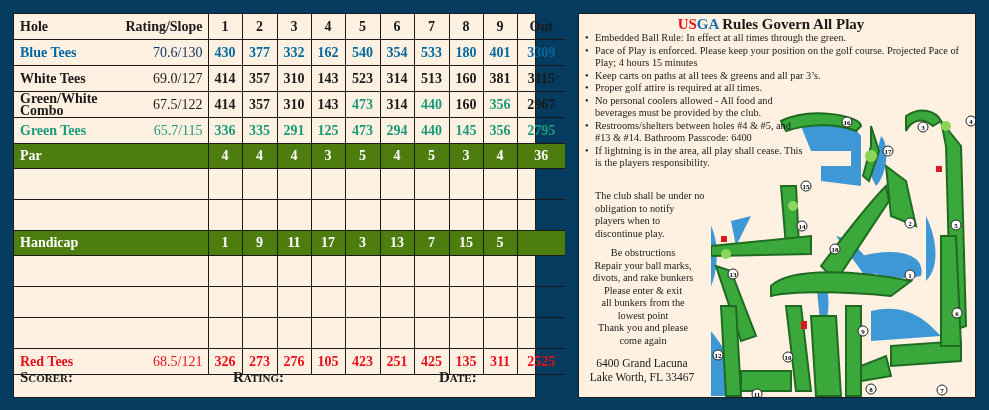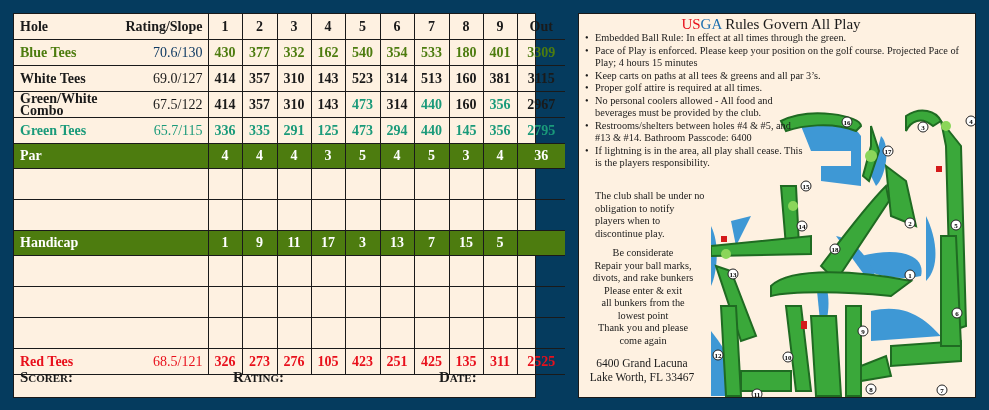--- a/index.html
+++ b/index.html
@@ -7,33 +7,33 @@
   .score{position:absolute;left:13px;top:13px;width:523px;height:385px;background:#fef1e1;border:1px solid #1a1a1a;box-sizing:border-box;}
   table.sc{border-collapse:collapse;position:absolute;left:0;top:0;width:522px;table-layout:fixed;}
   table.sc td{border:1px solid #1a1a1a;padding:0;font-weight:bold;font-size:14px;text-align:center;color:#1a1a1a;overflow:hidden;white-space:nowrap;}
   table.sc tr:first-child td{border-top:none;}
   table.sc td:first-child{border-left:none;}
   table.sc td:last-child{border-right:none;}
   td.lbl{text-align:left !important;padding-left:6px !important;border-right:none !important;}
   td.rs{text-align:right !important;padding-right:5px !important;font-weight:normal !important;border-left:none !important;}
   tr.hdr td{height:25px;margin-top:8px;}
   tr.r td{height:25px;}
-  tr.blue td{color:#4d7c0f;}
+  tr.blue td{color:#0369a1;}
   tr.blue td.rs{color:#0f3a63;}
   tr.green td{color:#1a9a7a;}
   tr.red td{color:#e8101c;}
   td.gr{color:#1a9a7a !important;}
   tr.combo td.lbl{line-height:12px;font-size:14px;}
   tr.band td{background:#4d7c0f;color:#fff;height:24px;}
   tr.blank td{height:30px;}
   tr.red td{height:25px;}
   .foot{position:absolute;left:0;bottom:8px;width:100%;height:28px;font-size:15px;font-weight:bold;font-variant:small-caps;color:#1a1a1a;padding-left:48px;}
   .foot span{position:absolute;bottom:3px;}
   .rules{position:absolute;left:578px;top:13px;width:398px;height:385px;background:#fef1e1;border:1px solid #1a1a1a;box-sizing:border-box;overflow:hidden;}
-  .rules h2{margin:2px 12px 0 0;text-align:center;font-weight:normal;font-size:15px;color:#1a1a1a;line-height:16px;}
+  .rules h2{margin:2px 12px 0 0;text-align:center;font-weight:bold;font-size:15px;color:#1a1a1a;line-height:16px;}
   .rules h2 .us{color:#e8101c;} .rules h2 .ga{color:#1d6fb0;}
   .rules ul{margin:0;padding:0 0 0 16px;list-style:none;font-size:10.3px;line-height:12.5px;color:#1a1a1a;position:relative;z-index:2;}
   .rules li{position:relative;}
   .rules li:before{content:"•";position:absolute;left:-10px;}
   .narrow{width:210px;}
   .plain{position:absolute;left:0;width:185px;font-size:10.3px;line-height:12.5px;color:#1a1a1a;}
   .c{text-align:center;}
   .map{position:absolute;left:132px;top:92px;width:264px;height:292px;}
 </style>
 </head>
@@ -249,21 +249,21 @@
     <li>Embedded Ball Rule: In effect at all times through the green.</li>
     <li>Pace of Play is enforced. Please keep your position on the golf course.  Projected Pace  of Play; 4 hours 15 minutes</li>
     <li class="narrow" style="width:250px">Keep carts on paths at all tees &amp; greens and all par 3’s.</li>
     <li class="narrow">Proper golf attire is required at all times.</li>
     <li class="narrow">No personal coolers allowed - All food and beverages must be provided by the club.</li>
     <li class="narrow">Restrooms/shelters between holes #4 &amp; #5, and #13 &amp; #14. Bathroom Passcode: 6400</li>
     <li class="narrow">If lightning is in the area, all play shall cease. This is the players responsibility.</li>
   </ul>
   <div class="plain" style="top:176px;left:16px;width:110px">The club shall be under no obligation to notify players when to discontinue play.</div>
   <div class="plain c" style="top:233px;width:120px;left:4px">
-    <div>Be considerate</div>
+    <div>Be obstructions</div>
     <div>Repair your ball marks,</div>
     <div>divots, and rake bunkers</div>
     <div>Please enter &amp; exit</div>
     <div>all bunkers from the</div>
     <div>lowest point</div>
     <div>Thank you and please</div>
     <div>come again</div>
   </div>
   <div class="plain c" style="top:342px;width:126px;left:0;font-size:11.5px;line-height:14px">
     <div>6400 Grand Lacuna</div>

